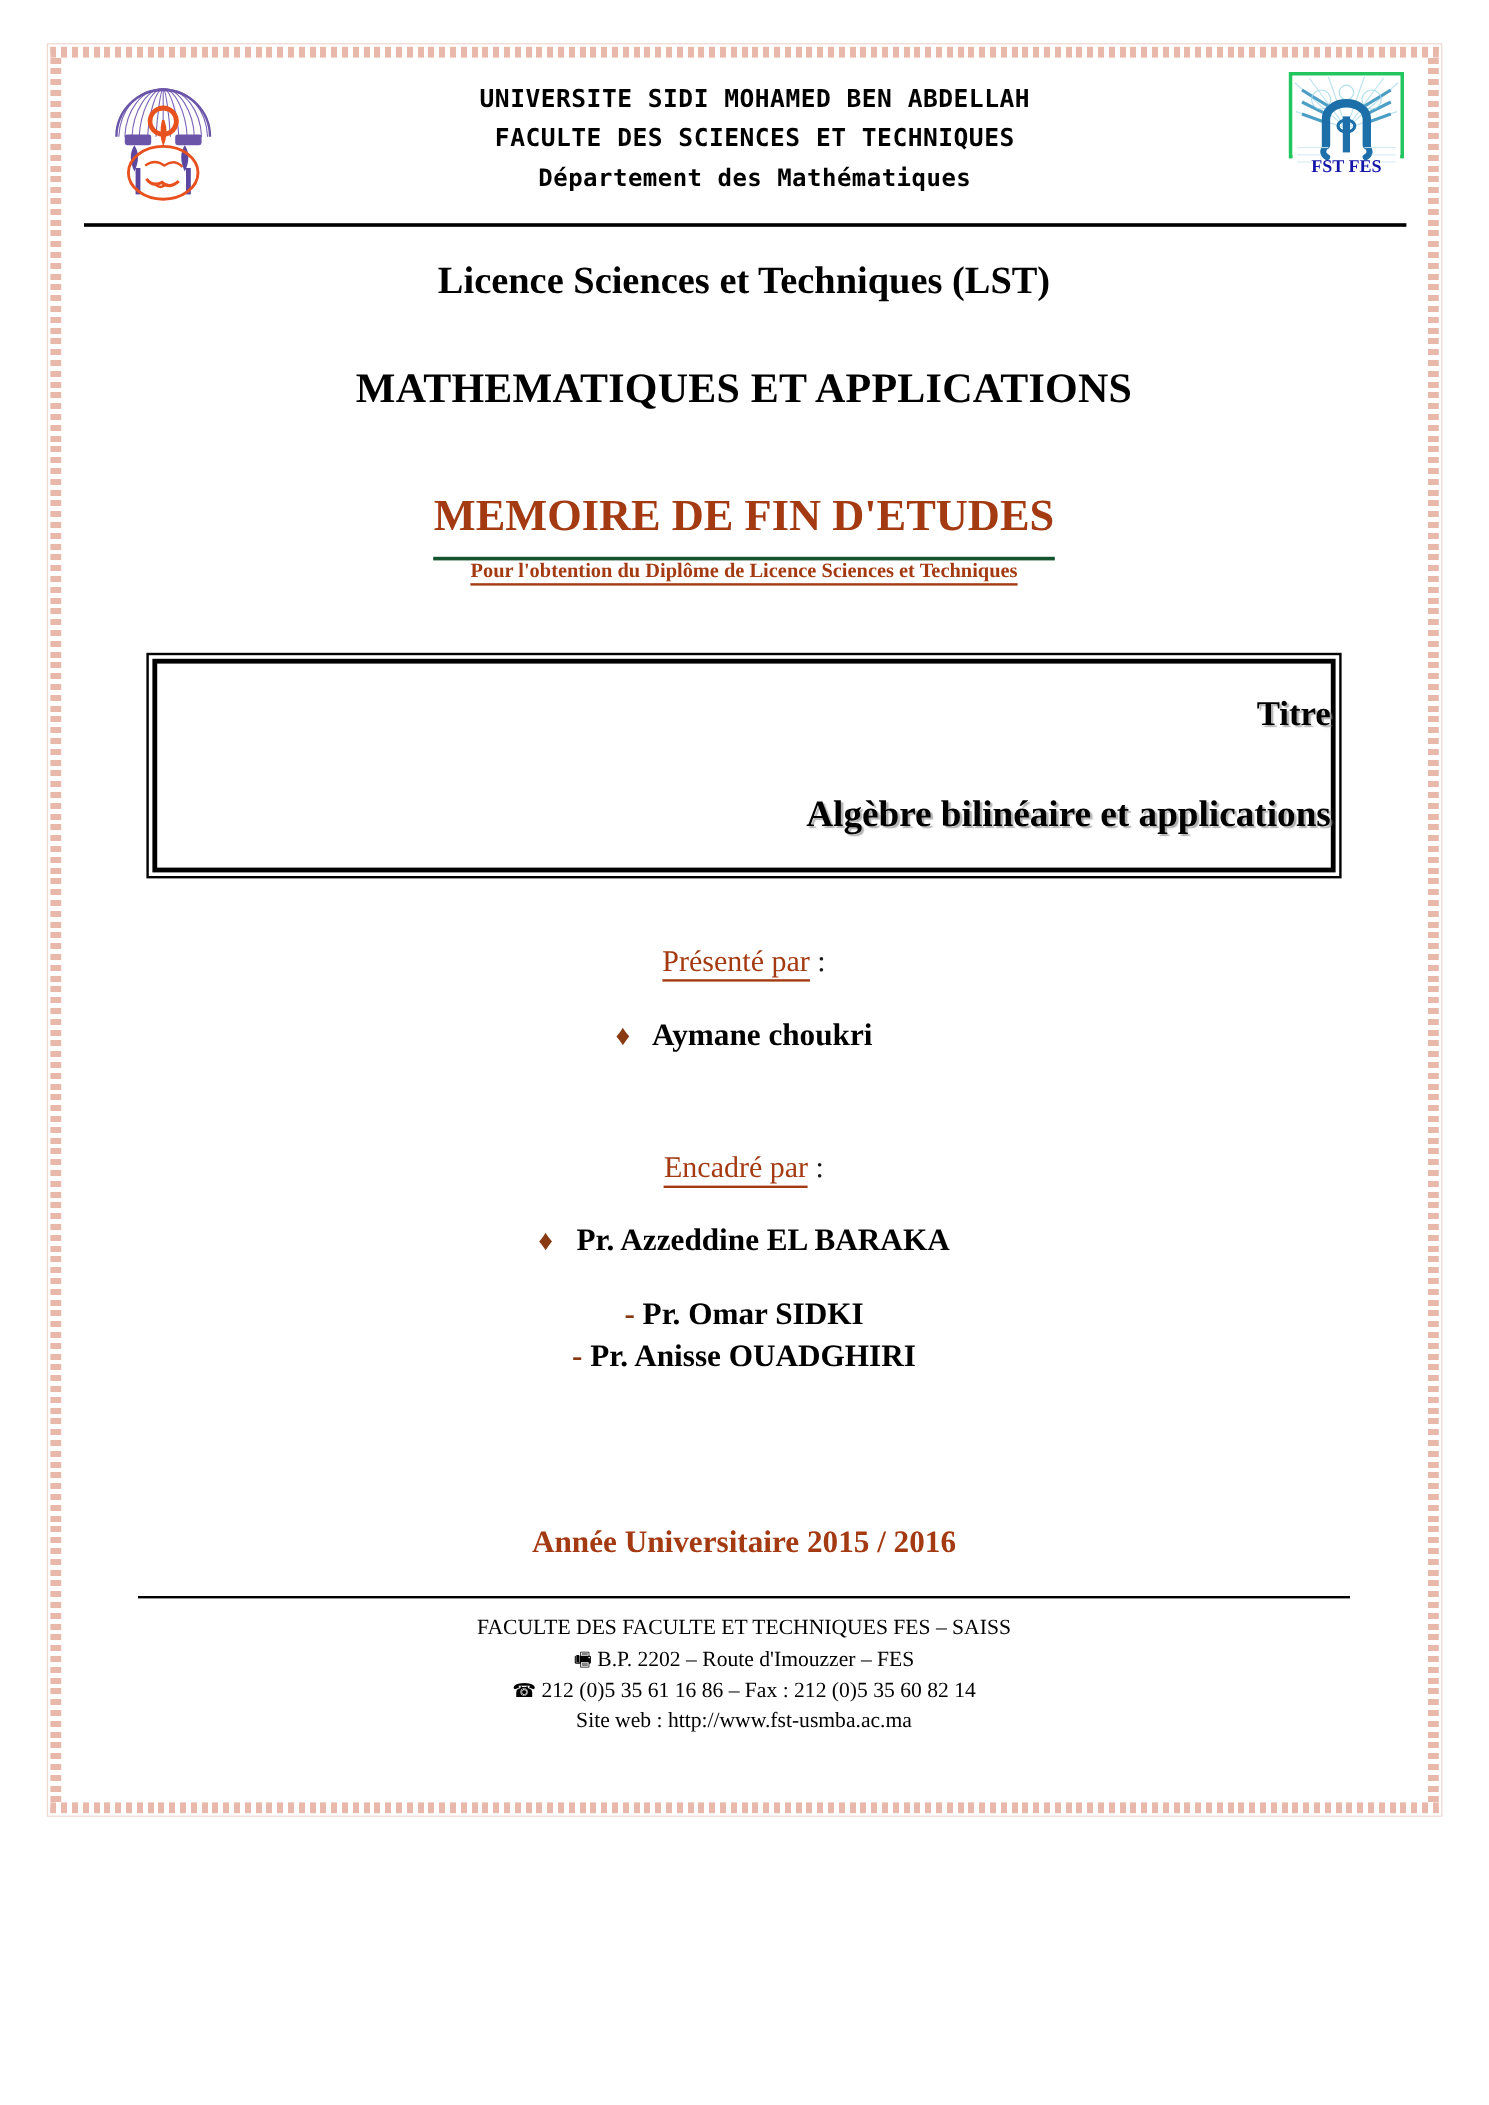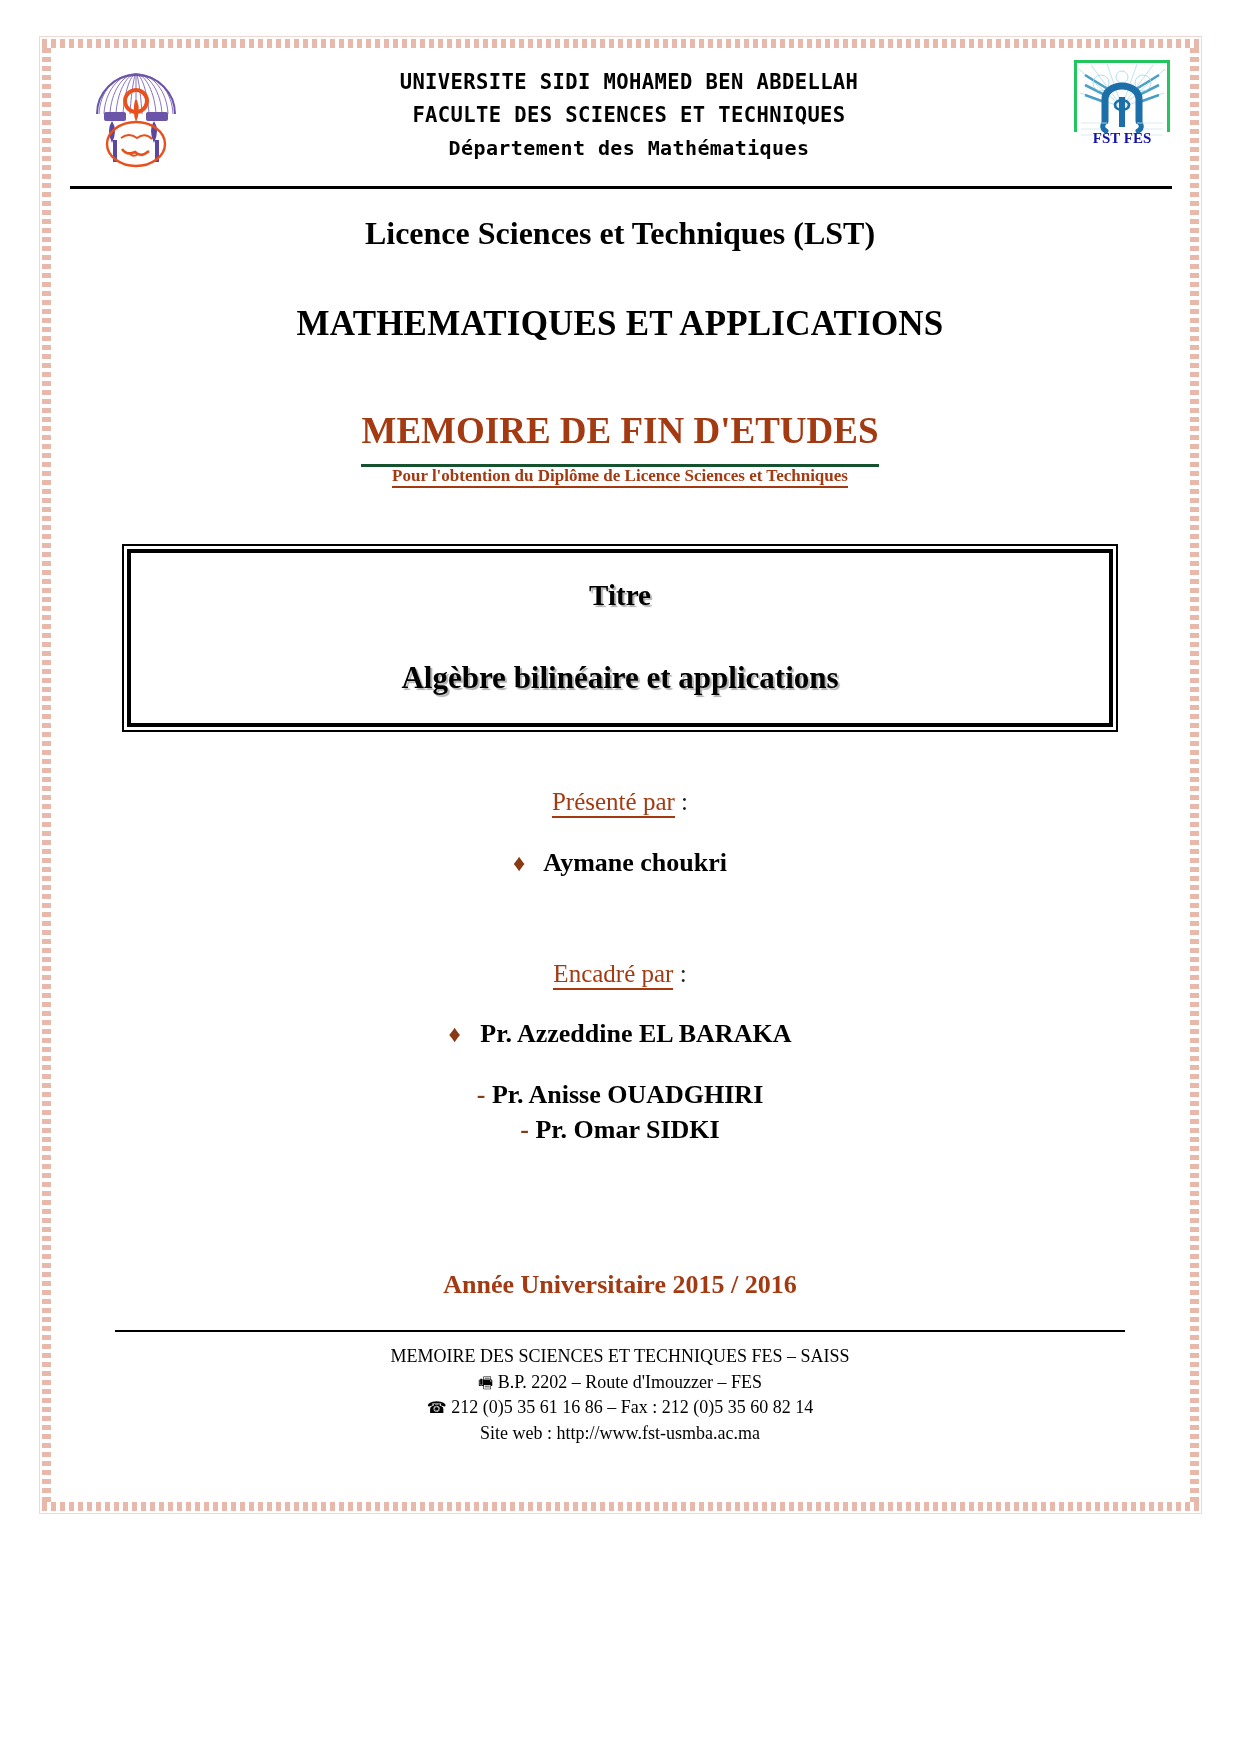--- a/index.html
+++ b/index.html
@@ -115,21 +115,21 @@
   .title-box-outer{
     margin:58px 62px 0 62px;
     border:2px solid #000;
     padding:3px;
   }
   .title-box-inner{
     border:4px solid #000;
     height:170px;
     display:flex;
     flex-direction:column;
-    align-items:center;
+    align-items:flex-end;
     justify-content:center;
   }
   .tb-label{
     font-size:29px;
     font-weight:bold;
     text-shadow:2px 2px 1px rgba(150,150,150,.75);
   }
   .tb-title{
     font-size:31px;
     font-weight:bold;
@@ -331,34 +331,34 @@
   <div class="person m-supervisor">
     <span class="bullet">♦</span>
     &nbsp;
     <span>Pr.   Azzeddine  EL BARAKA</span>
   </div>
 
 
   <div class="jury-list">
     <div>
       <span class="dash">-</span>
-      <span>Pr.   Anisse OUADGHIRI</span>
+      <span>Pr.  Omar SIDKI</span>
     </div>
     <div>
       <span class="dash">-</span>
-      <span>Pr.  Omar SIDKI</span>
+      <span>Pr.   Anisse OUADGHIRI</span>
     </div>
   </div>
 
   <div class="year">Année Universitaire  2015 / 2016</div>
 
   <hr class="rule-bottom">
 
   <div class="footer">
-    <div>MEMOIRE DES SCIENCES ET TECHNIQUES FES – SAISS</div>
+    <div>FACULTE DES FACULTE ET TECHNIQUES FES – SAISS</div>
     <div>
       <span class="ico">🖷</span>
       <span>B.P. 2202 – Route d'Imouzzer – FES</span>
     </div>
     <div>
       <span class="ico">☎</span>
       <span>212 (0)5 35 61 16 86 – Fax : 212 (0)5 35 60 82 14</span>
     </div>
     <div>Site web : http://www.fst-usmba.ac.ma</div>
   </div>

